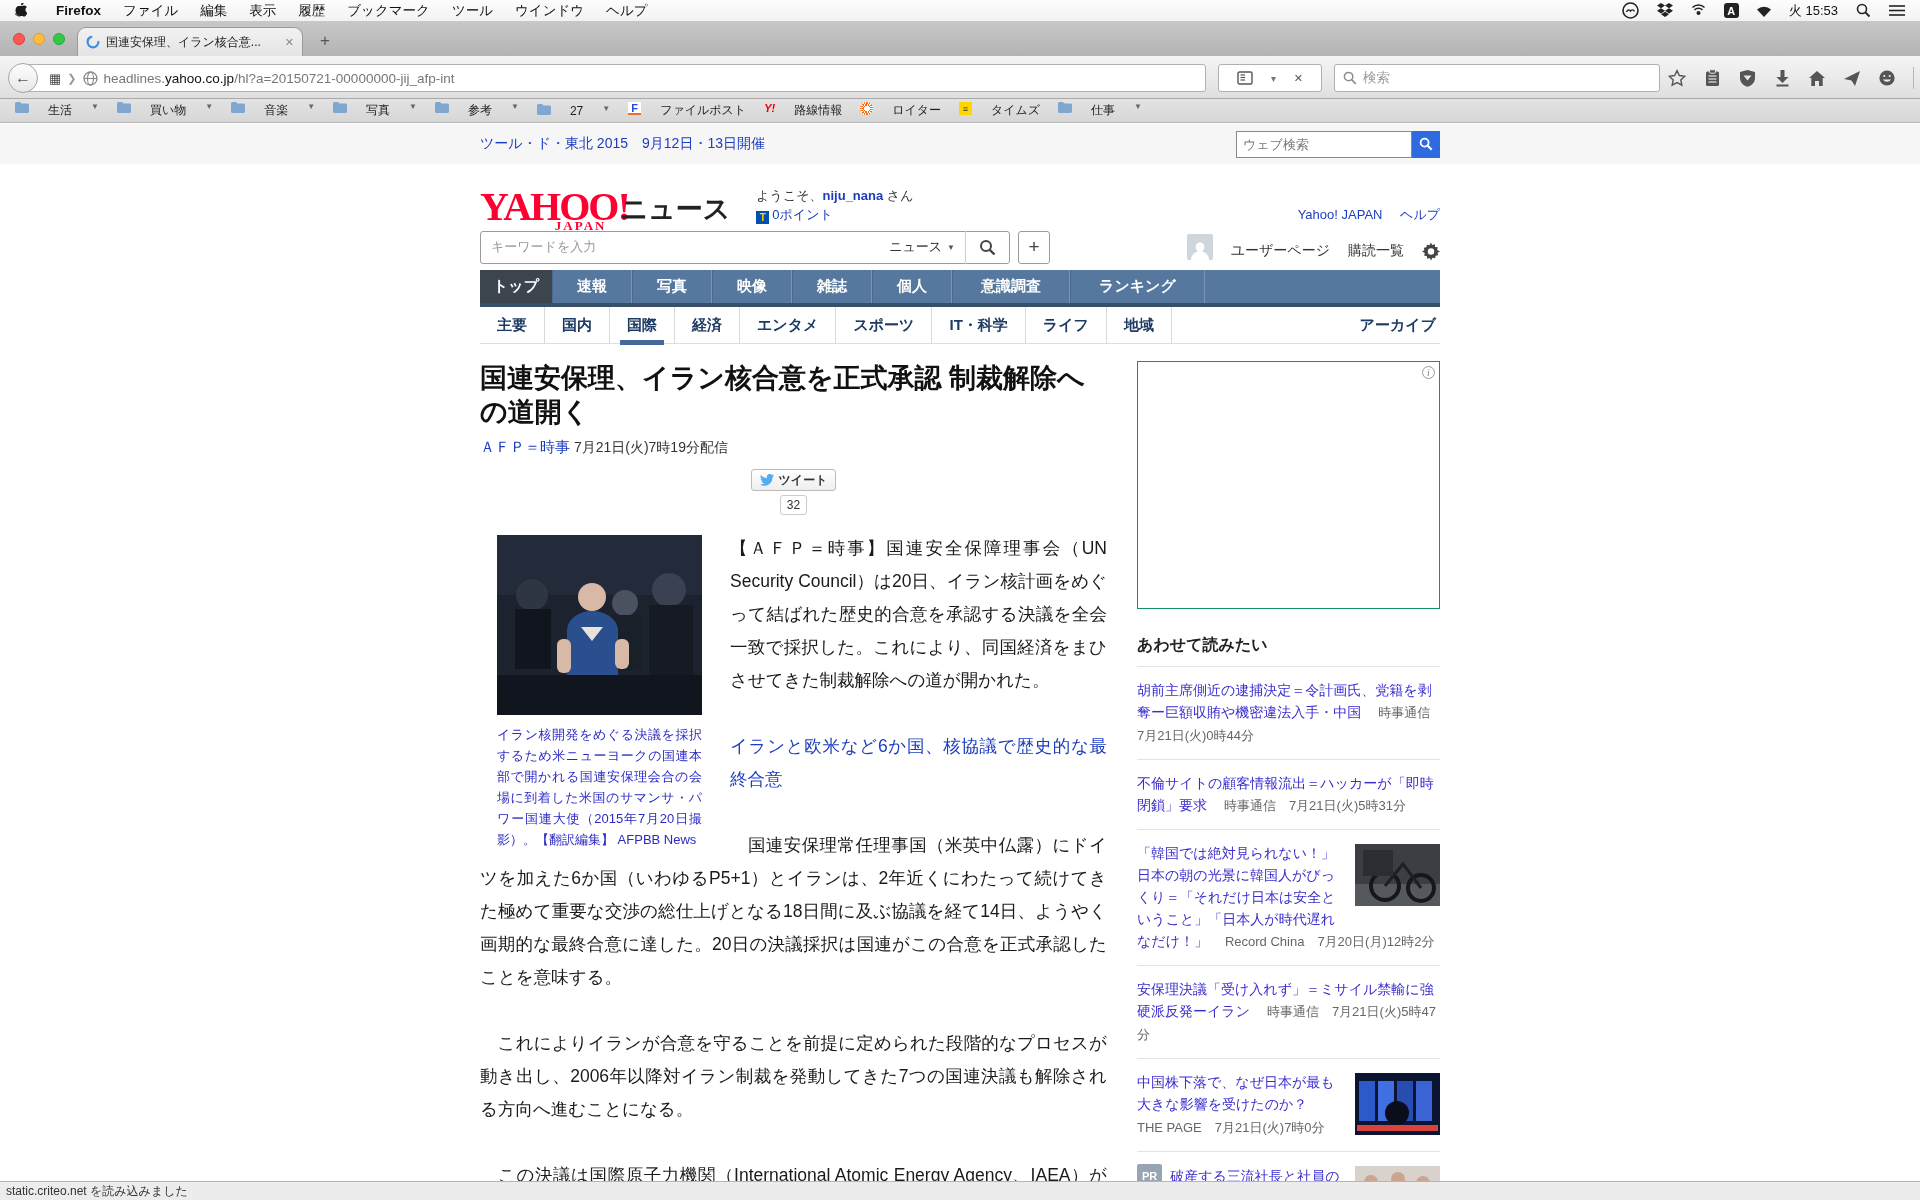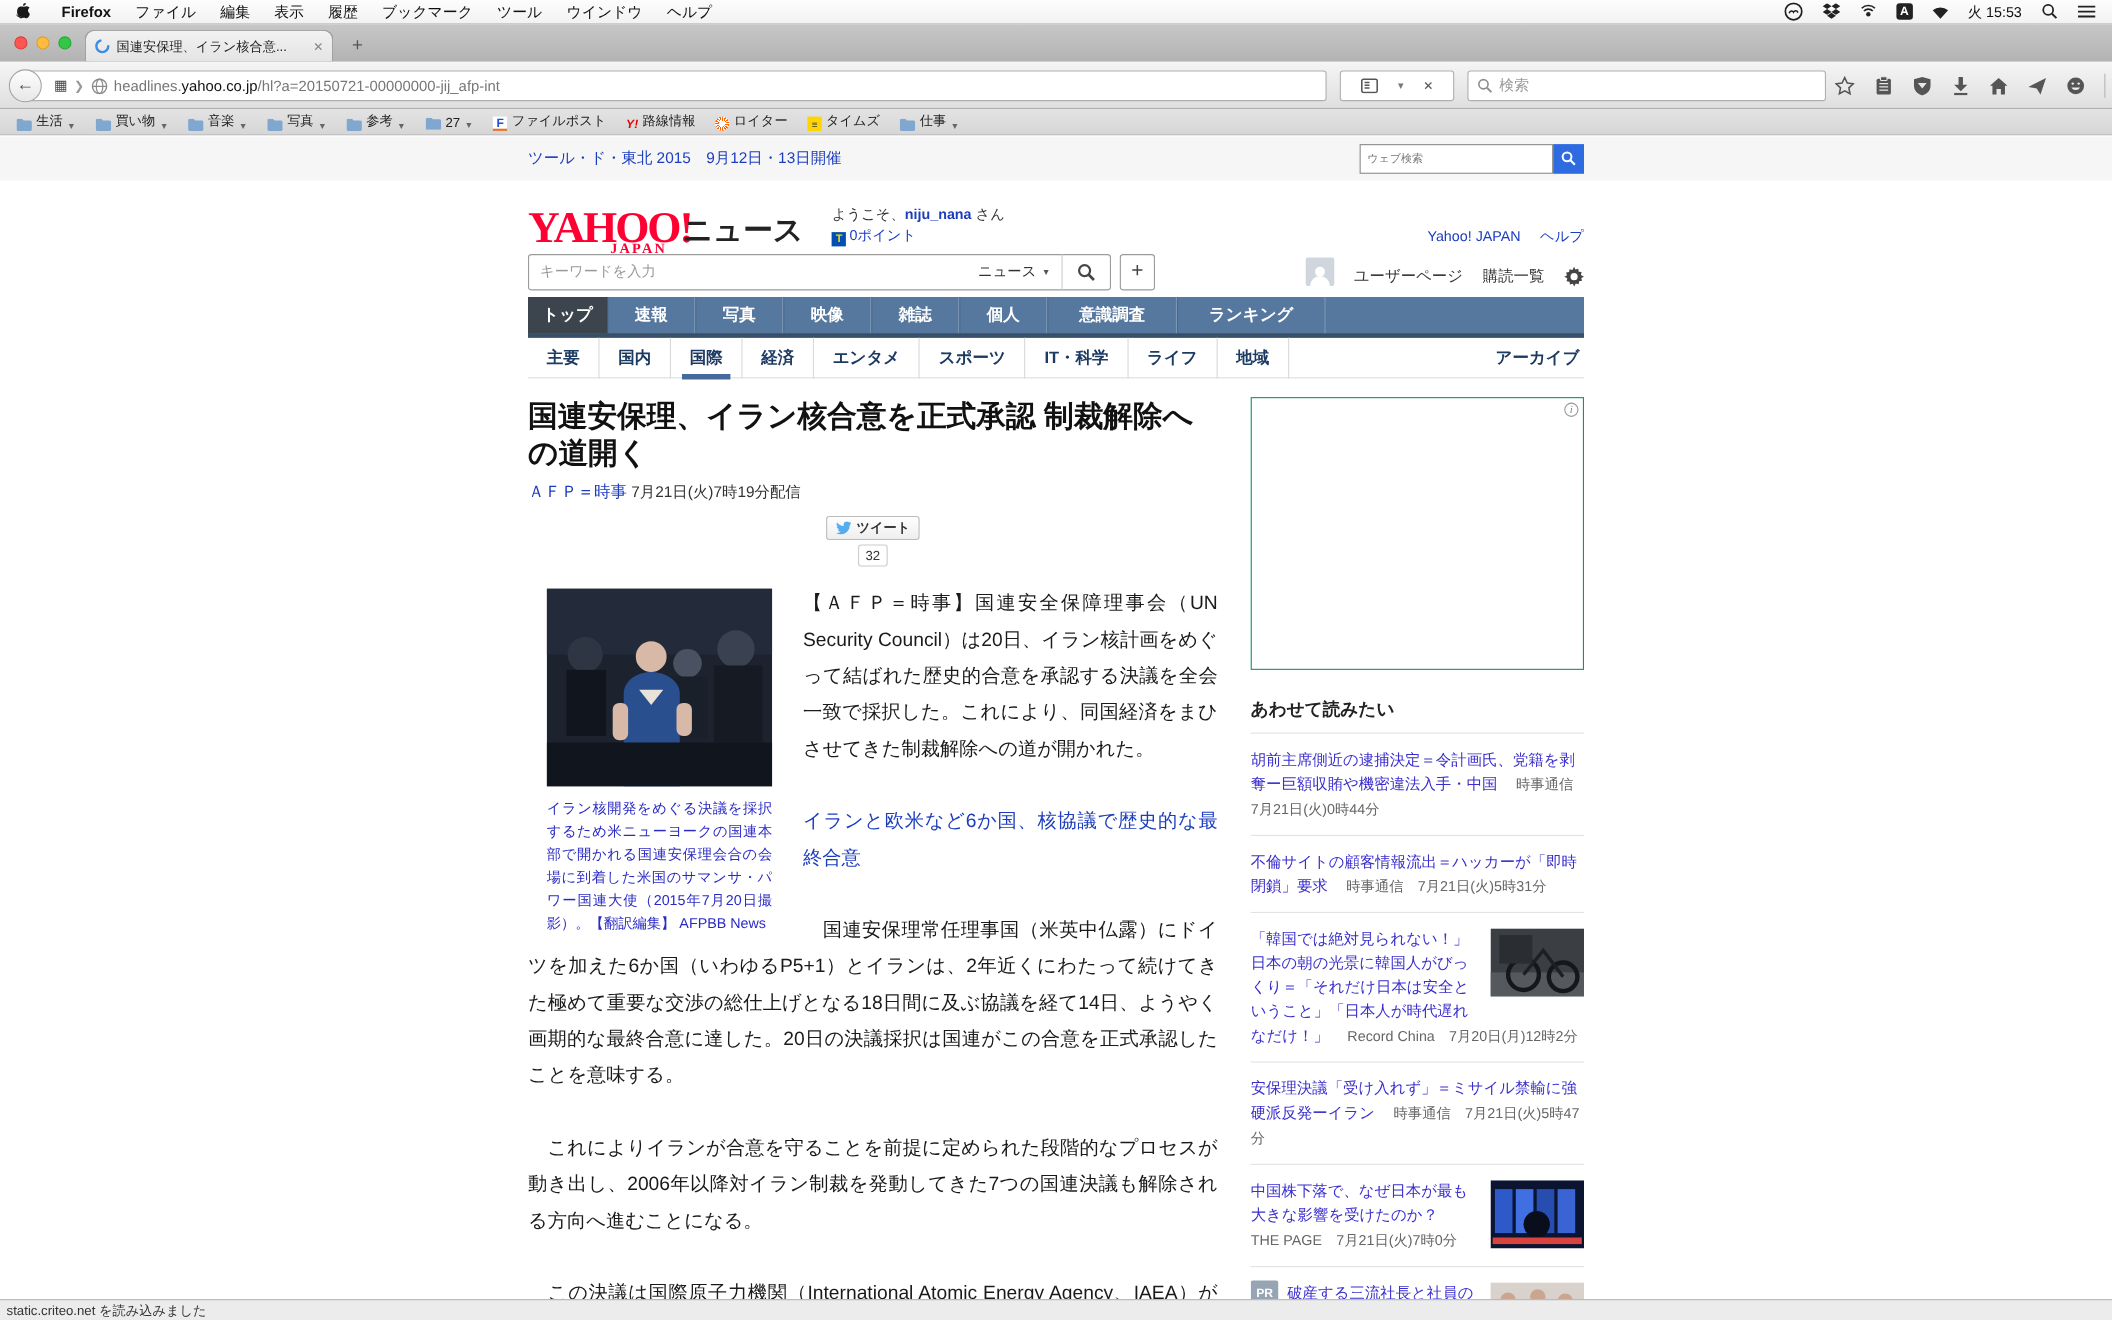--- a/index.html
+++ b/index.html
@@ -61,21 +61,21 @@
   .tbicons { position:absolute; left:1668px; top:8px; height:28px; display:flex;
     align-items:center; gap:17px; }
   .tbicons .divider { width:1px; height:22px; background:#b5b5b5; }
   .ticon { width:18px; height:18px; display:inline-flex; align-items:center; justify-content:center; }
 
   
   .bookmarksbar { position:absolute; top:99px; left:0; width:1920px; height:24px;
     background:linear-gradient(#e3e3e3,#d6d6d6); border-bottom:1px solid #b6b6b6;
     display:flex; align-items:center; gap:4px; padding-left:8px; font-size:12px;
     color:#222; z-index:47; }
-  .bmitem { display:flex; align-items:flex-end; gap:4px; padding:0 7px; }
+  .bmitem { display:flex; align-items:flex-start; gap:19px; padding:0 7px; }
   .bmarrow { font-size:8px; color:#666; }
   .bmicon-f { width:13px; height:13px; background:#fff; border-bottom:2px solid #e8702a;
     color:#1f4fd8; font-weight:bold; font-size:11px; display:inline-flex;
     align-items:center; justify-content:center; }
   .bmicon-y { color:#e00; font-weight:bold; font-size:11px; font-style:italic; }
   .bmicon-reuters { width:13px; height:13px; border-radius:50%;
     background:radial-gradient(circle at center,#fff 28%,transparent 30%),
       repeating-conic-gradient(#f60 0 12deg,#fff 12deg 24deg); }
   .bmicon-times { width:13px; height:13px; background:#ffd400; color:#333; font-size:9px;
     font-weight:bold; display:inline-flex; align-items:center; justify-content:center; }
@@ -83,21 +83,21 @@
   
   .viewport { position:absolute; top:124px; left:0; width:1920px; height:1076px;
     background:#fff; overflow:hidden; }
   .band { width:1920px; height:40px; background:#f6f6f6; }
   .content { width:960px; margin:0 auto; position:relative;gap:48px; }
   .bandrow { height:40px; display:flex; align-items:center; justify-content:space-between; }
   a, .link { color:#1c3dbe; text-decoration:none; }
   .promo { font-size:14px; color:#1c3dbe; }
   .websearch { display:flex; align-items:center; }
   .websearch .wsinput { width:176px; height:27px; border:1px solid #8a8a8a; background:#fff;
-    font-size:10px; padding:0 6px; color:#333; }
+    font-size:13px; padding:0 6px; color:#333; }
   .websearch .wsbtn { width:28px; height:27px; background:#2f6be0; border:none;
     display:flex; align-items:center; justify-content:center; }
 
   .headrow { display:flex; align-items:flex-end; padding-top:14px; height:60px; }
   .logo { display:flex; align-items:flex-end; }
   .logo .ymain { color:#ff0033; font-size:40px; font-weight:bold; letter-spacing:-2px;
     font-family:"Liberation Serif","DejaVu Serif",serif; line-height:34px; }
   .logo .ysub { color:#ff0033; font-size:13px; font-weight:bold; letter-spacing:2px;
     margin:0 0 -10px -74px; font-family:"Liberation Serif","DejaVu Serif",serif; }
   .logo .yservice { color:#222; font-size:27px; font-weight:bold; margin-left:14px; line-height:30px;}

